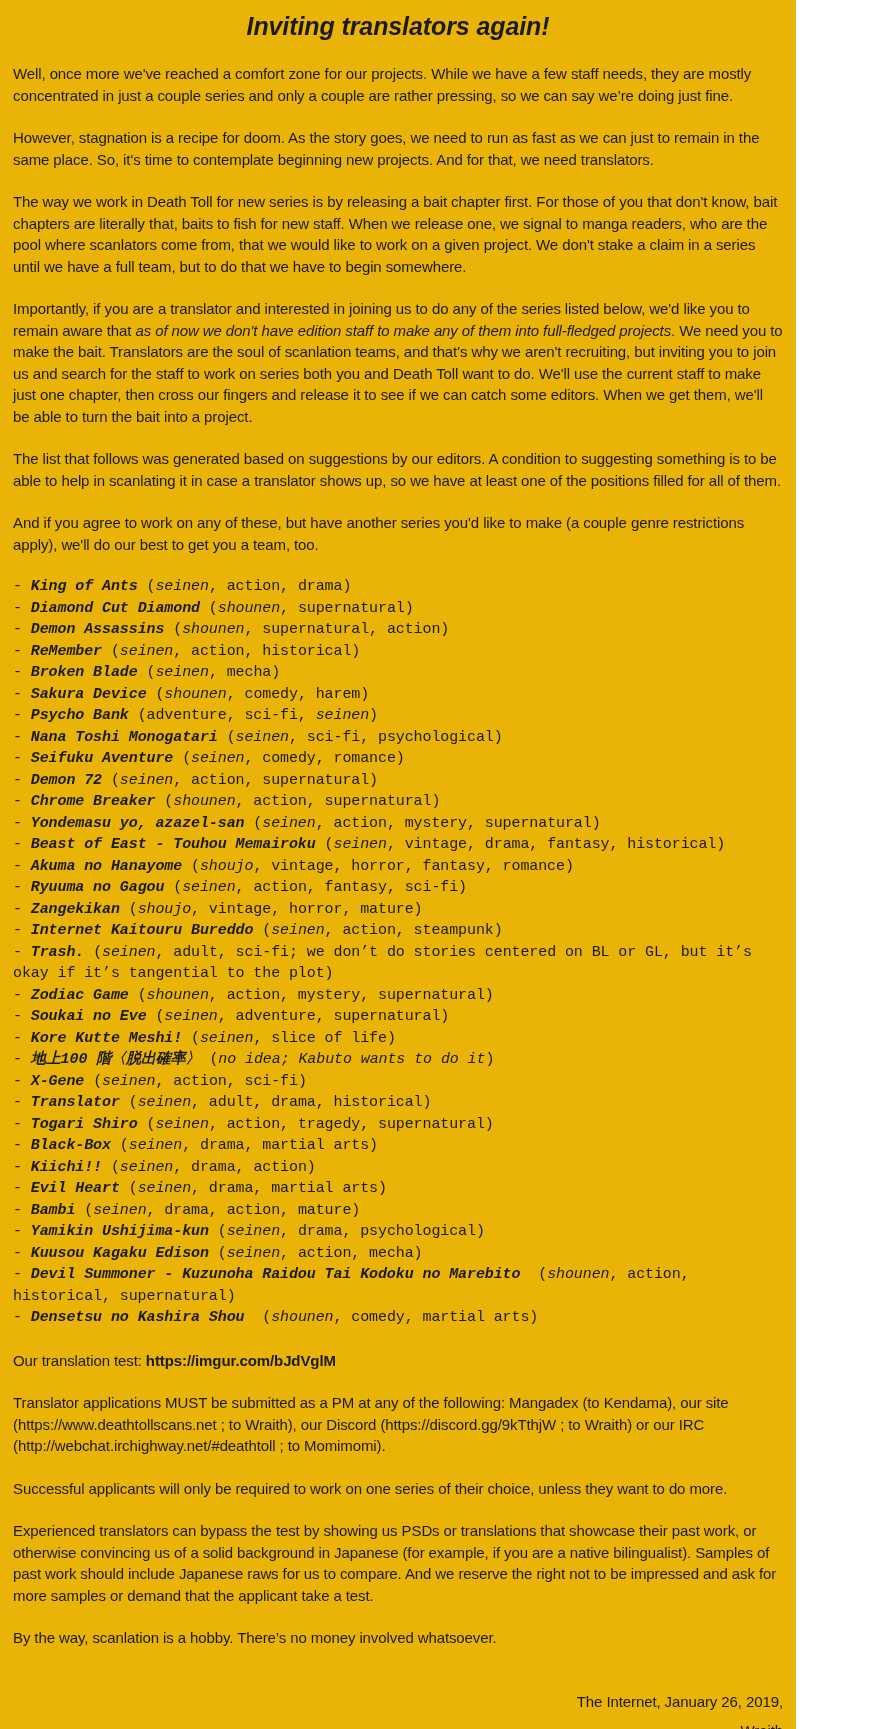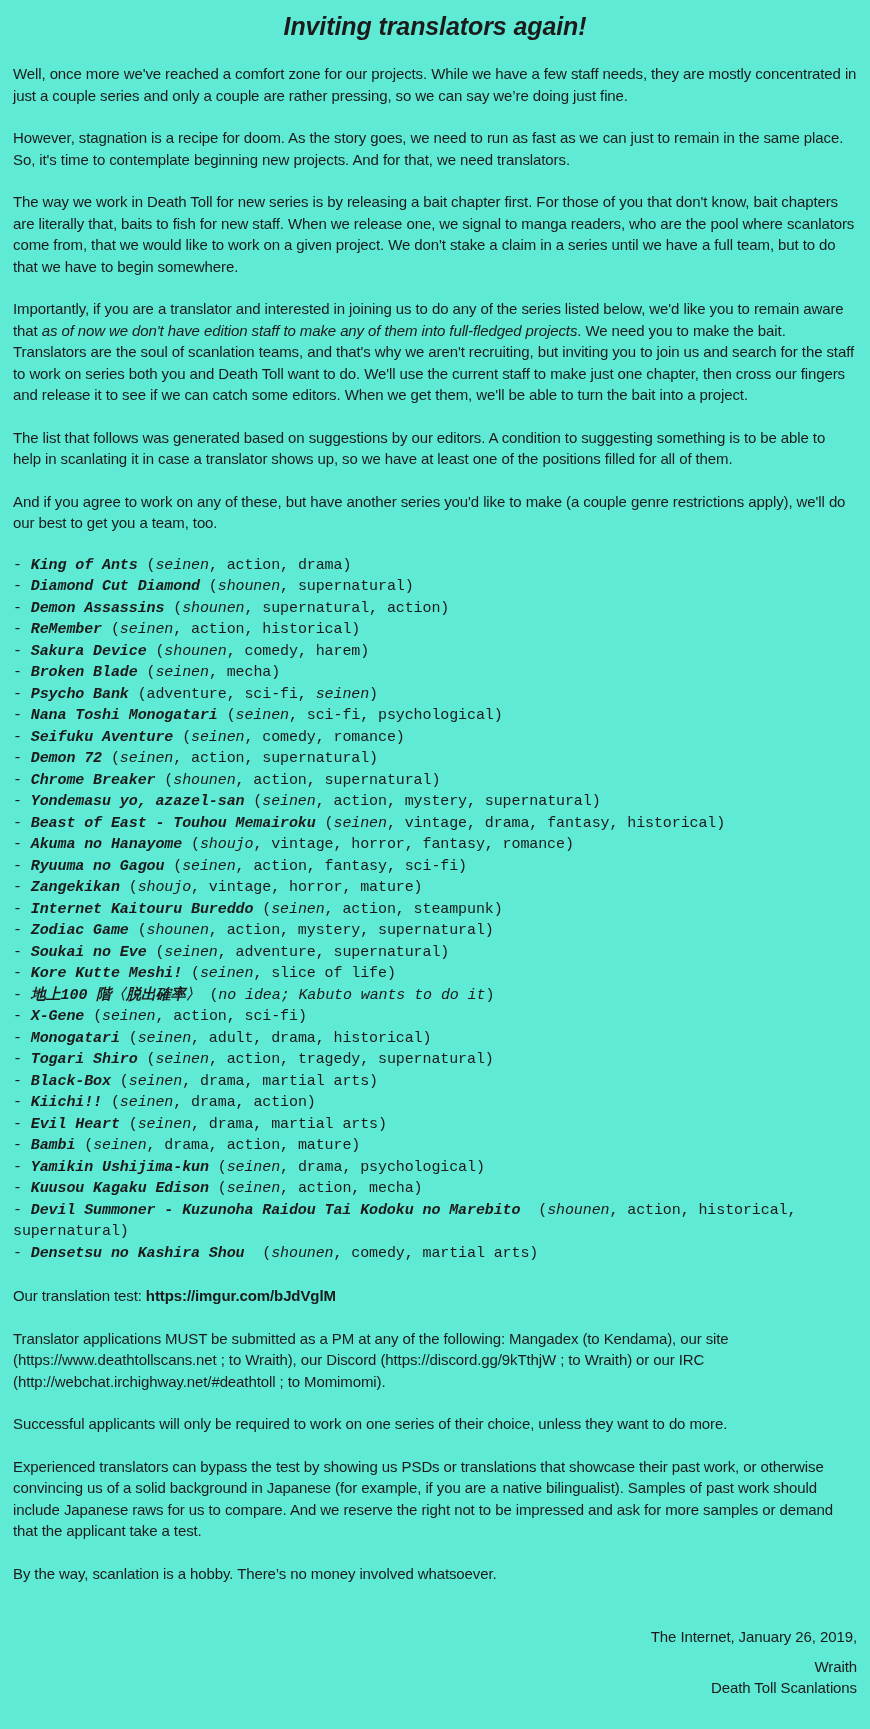--- a/index.html
+++ b/index.html
@@ -1,21 +1,21 @@
 <!DOCTYPE html>
 <html><head>
 <meta charset="utf-8">
 <style>
   html, body { margin: 0; padding: 0; background: #ffffff; }
   .page {
-    width: 870px;
+    width: 796px;
     height: 1729px;
     box-sizing: border-box;
     padding: 8px 13px 0 13px;
-    background: #5eead4;
+    background: #eab308;
     color: #1b1b1b;
     font-family: "Liberation Sans", sans-serif;
     font-size: 15px;
     line-height: 21.5px;
     letter-spacing: -0.1px;
     overflow: hidden;
   }
   .title {
     text-align: center;
     font-size: 25px;
@@ -46,39 +46,40 @@
       <p class="para"><span>Importantly, if you are a translator and interested in joining us to do any of the series listed below, we'd like you to remain aware that </span><span class="i">as of now we don't have edition staff to make any of them into full-fledged projects</span><span>. We need you to make the bait. Translators are the soul of scanlation teams, and that's why we aren't recruiting, but inviting you to join us and search for the staff to work on series both you and Death Toll want to do. We'll use the current staff to make just one chapter, then cross our fingers and release it to see if we can catch some editors. When we get them, we'll be able to turn the bait into a project.</span></p>
       <p class="para"><span>The list that follows was generated based on suggestions by our editors. A condition to suggesting something is to be able to help in scanlating it in case a translator shows up, so we have at least one of the positions filled for all of them.</span></p>
       <p class="para"><span>And if you agree to work on any of these, but have another series you'd like to make (a couple genre restrictions apply), we'll do our best to get you a team, too.</span></p>
     </div>
 
   <div id="series" class="series-list">
       <p class="series-item"><span>- </span><span class="b i">King of Ants</span><span> (</span><span class="i">seinen</span><span>, action, drama)</span></p>
       <p class="series-item"><span>- </span><span class="b i">Diamond Cut Diamond</span><span> (</span><span class="i">shounen</span><span>, supernatural)</span></p>
       <p class="series-item"><span>- </span><span class="b i">Demon Assassins</span><span> (</span><span class="i">shounen</span><span>, supernatural, action)</span></p>
       <p class="series-item"><span>- </span><span class="b i">ReMember</span><span> (</span><span class="i">seinen</span><span>, action, historical)</span></p>
+      <p class="series-item"><span>- </span><span class="b i">Broken Blade</span><span> (</span><span class="i">seinen</span><span>, mecha)</span></p>
       <p class="series-item"><span>- </span><span class="b i">Sakura Device</span><span> (</span><span class="i">shounen</span><span>, comedy, harem)</span></p>
-      <p class="series-item"><span>- </span><span class="b i">Broken Blade</span><span> (</span><span class="i">seinen</span><span>, mecha)</span></p>
       <p class="series-item"><span>- </span><span class="b i">Psycho Bank</span><span> (adventure, sci-fi, </span><span class="i">seinen</span><span>)</span></p>
       <p class="series-item"><span>- </span><span class="b i">Nana Toshi Monogatari</span><span> (</span><span class="i">seinen</span><span>, sci-fi, psychological)</span></p>
       <p class="series-item"><span>- </span><span class="b i">Seifuku Aventure</span><span> (</span><span class="i">seinen</span><span>, comedy, romance)</span></p>
       <p class="series-item"><span>- </span><span class="b i">Demon 72</span><span> (</span><span class="i">seinen</span><span>, action, supernatural)</span></p>
       <p class="series-item"><span>- </span><span class="b i">Chrome Breaker</span><span> (</span><span class="i">shounen</span><span>, action, supernatural)</span></p>
       <p class="series-item"><span>- </span><span class="b i">Yondemasu yo, azazel-san</span><span> (</span><span class="i">seinen</span><span>, action, mystery, supernatural)</span></p>
       <p class="series-item"><span>- </span><span class="b i">Beast of East - Touhou Memairoku</span><span> (</span><span class="i">seinen</span><span>, vintage, drama, fantasy, historical)</span></p>
       <p class="series-item"><span>- </span><span class="b i">Akuma no Hanayome</span><span> (</span><span class="i">shoujo</span><span>, vintage, horror, fantasy, romance)</span></p>
       <p class="series-item"><span>- </span><span class="b i">Ryuuma no Gagou</span><span> (</span><span class="i">seinen</span><span>, action, fantasy, sci-fi)</span></p>
       <p class="series-item"><span>- </span><span class="b i">Zangekikan</span><span> (</span><span class="i">shoujo</span><span>, vintage, horror, mature)</span></p>
       <p class="series-item"><span>- </span><span class="b i">Internet Kaitouru Bureddo</span><span> (</span><span class="i">seinen</span><span>, action, steampunk)</span></p>
+      <p class="series-item"><span>- </span><span class="b i">Trash.</span><span> (</span><span class="i">seinen</span><span>, adult, sci-fi; we don’t do stories centered on BL or GL, but it’s okay if it’s tangential to the plot)</span></p>
       <p class="series-item"><span>- </span><span class="b i">Zodiac Game</span><span> (</span><span class="i">shounen</span><span>, action, mystery, supernatural)</span></p>
       <p class="series-item"><span>- </span><span class="b i">Soukai no Eve</span><span> (</span><span class="i">seinen</span><span>, adventure, supernatural)</span></p>
       <p class="series-item"><span>- </span><span class="b i">Kore Kutte Meshi!</span><span> (</span><span class="i">seinen</span><span>, slice of life)</span></p>
       <p class="series-item"><span>- </span><span class="b i">地上100 階〈脱出確率〉</span><span> (</span><span class="i">no idea; Kabuto wants to do it</span><span>)</span></p>
       <p class="series-item"><span>- </span><span class="b i">X-Gene</span><span> (</span><span class="i">seinen</span><span>, action, sci-fi)</span></p>
-      <p class="series-item"><span>- </span><span class="b i">Monogatari</span><span> (</span><span class="i">seinen</span><span>, adult, drama, historical)</span></p>
+      <p class="series-item"><span>- </span><span class="b i">Translator</span><span> (</span><span class="i">seinen</span><span>, adult, drama, historical)</span></p>
       <p class="series-item"><span>- </span><span class="b i">Togari Shiro</span><span> (</span><span class="i">seinen</span><span>, action, tragedy, supernatural)</span></p>
       <p class="series-item"><span>- </span><span class="b i">Black-Box</span><span> (</span><span class="i">seinen</span><span>, drama, martial arts)</span></p>
       <p class="series-item"><span>- </span><span class="b i">Kiichi!!</span><span> (</span><span class="i">seinen</span><span>, drama, action)</span></p>
       <p class="series-item"><span>- </span><span class="b i">Evil Heart</span><span> (</span><span class="i">seinen</span><span>, drama, martial arts)</span></p>
       <p class="series-item"><span>- </span><span class="b i">Bambi</span><span> (</span><span class="i">seinen</span><span>, drama, action, mature)</span></p>
       <p class="series-item"><span>- </span><span class="b i">Yamikin Ushijima-kun</span><span> (</span><span class="i">seinen</span><span>, drama, psychological)</span></p>
       <p class="series-item"><span>- </span><span class="b i">Kuusou Kagaku Edison</span><span> (</span><span class="i">seinen</span><span>, action, mecha)</span></p>
       <p class="series-item"><span>- </span><span class="b i">Devil Summoner - Kuzunoha Raidou Tai Kodoku no Marebito</span><span>  (</span><span class="i">shounen</span><span>, action, historical, supernatural)</span></p>
       <p class="series-item"><span>- </span><span class="b i">Densetsu no Kashira Shou</span><span>  (</span><span class="i">shounen</span><span>, comedy, martial arts)</span></p>
     </div>

